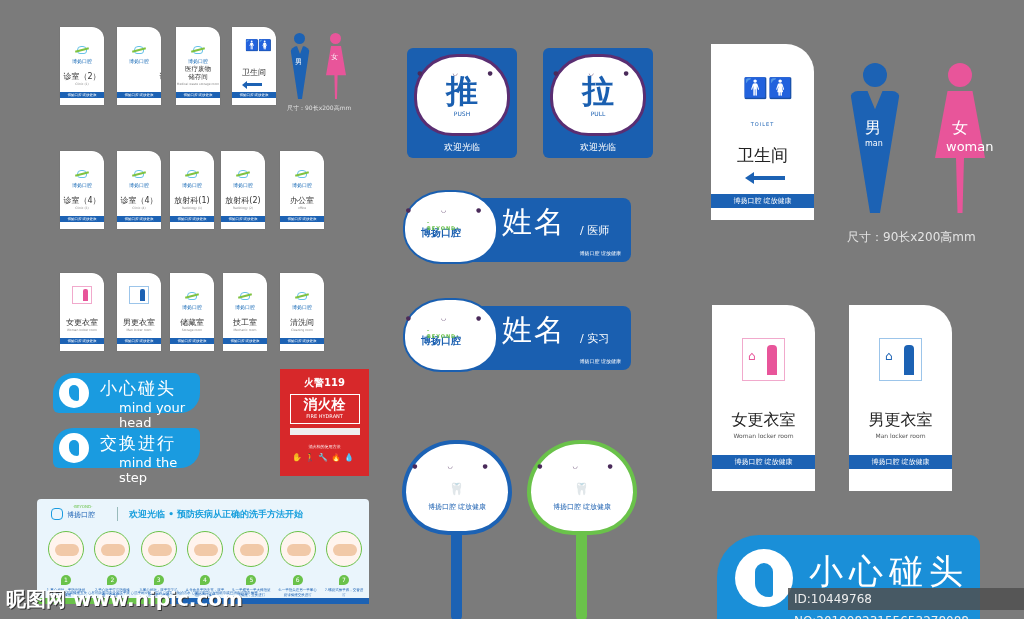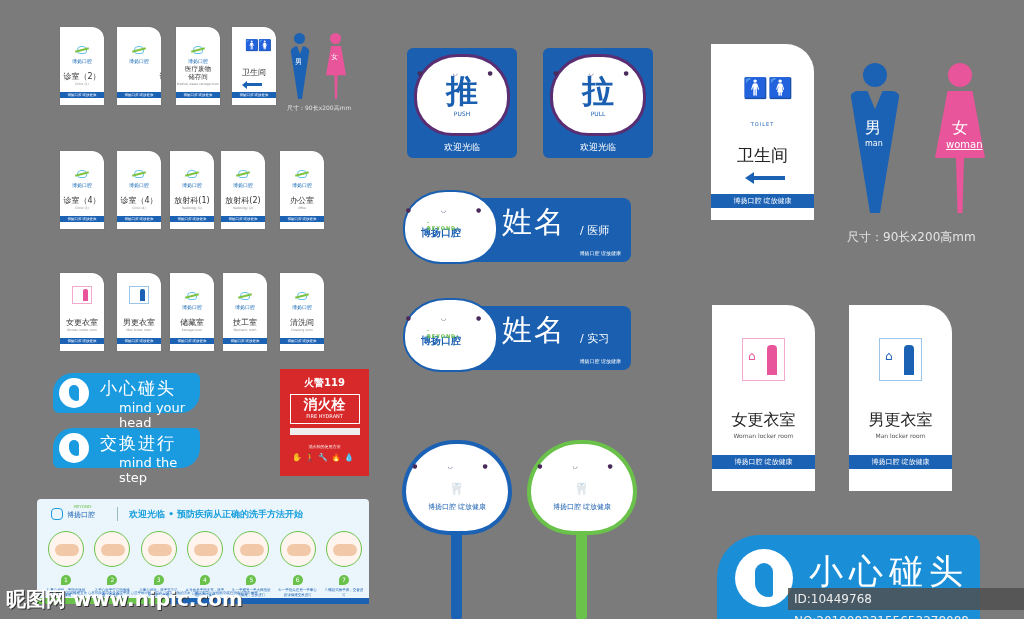--- a/index.html
+++ b/index.html
@@ -314,21 +314,21 @@
 <div class="abs" style="left:850px;top:63px;width:50px;height:150px;">
   <div class="figure-head" style="left:13px;top:0;width:24px;height:24px;background:#1c62b4;"></div>
   <div class="man-body" style="left:0;top:28px;width:50px;height:122px;background:#1c62b4;"></div>
   <div class="abs" style="left:15px;top:55px;color:#fff;font-size:16px;">男</div>
   <div class="abs" style="left:15px;top:76px;color:#fff;font-size:8px;">man</div>
 </div>
 <div class="abs" style="left:935px;top:63px;width:50px;height:150px;">
   <div class="figure-head" style="left:13px;top:0;width:24px;height:24px;background:#e8559a;"></div>
   <div class="woman-body" style="left:0;top:28px;width:50px;height:122px;background:#e8559a;"></div>
   <div class="abs" style="left:17px;top:55px;color:#fff;font-size:16px;">女</div>
-  <div class="abs" style="left:11px;top:76px;color:#fff;font-size:10px;text-decoration:underline;">woman</div>
+  <div class="abs" style="left:11px;top:76px;color:#fff;font-size:13px;">woman</div>
 </div>
 <div class="abs" style="left:847px;top:229px;color:#e4e4e4;font-size:12px;">尺寸：90长x200高mm</div>
 
 <div class="big-plate" style="left:712px;top:305px;width:103px;height:186px;">
   <div class="abs" style="left:30px;top:33px;width:43px;height:43px;border:1px solid #f1a9cc;">
       <div class="abs" style="right:7px;top:6px;width:10px;height:30px;background:#e8559a;border-radius:4px 4px 0 0;"></div>
       <div class="abs" style="left:5px;top:10px;color:#e8559a;font-size:12px;">⌂</div>
     </div>
   <div class="abs" style="left:0;top:105px;width:100%;text-align:center;font-size:16px;color:#222;">女更衣室</div>
   <div class="abs" style="left:0;top:127px;width:100%;text-align:center;font-size:6px;color:#555;">Woman locker room</div>

